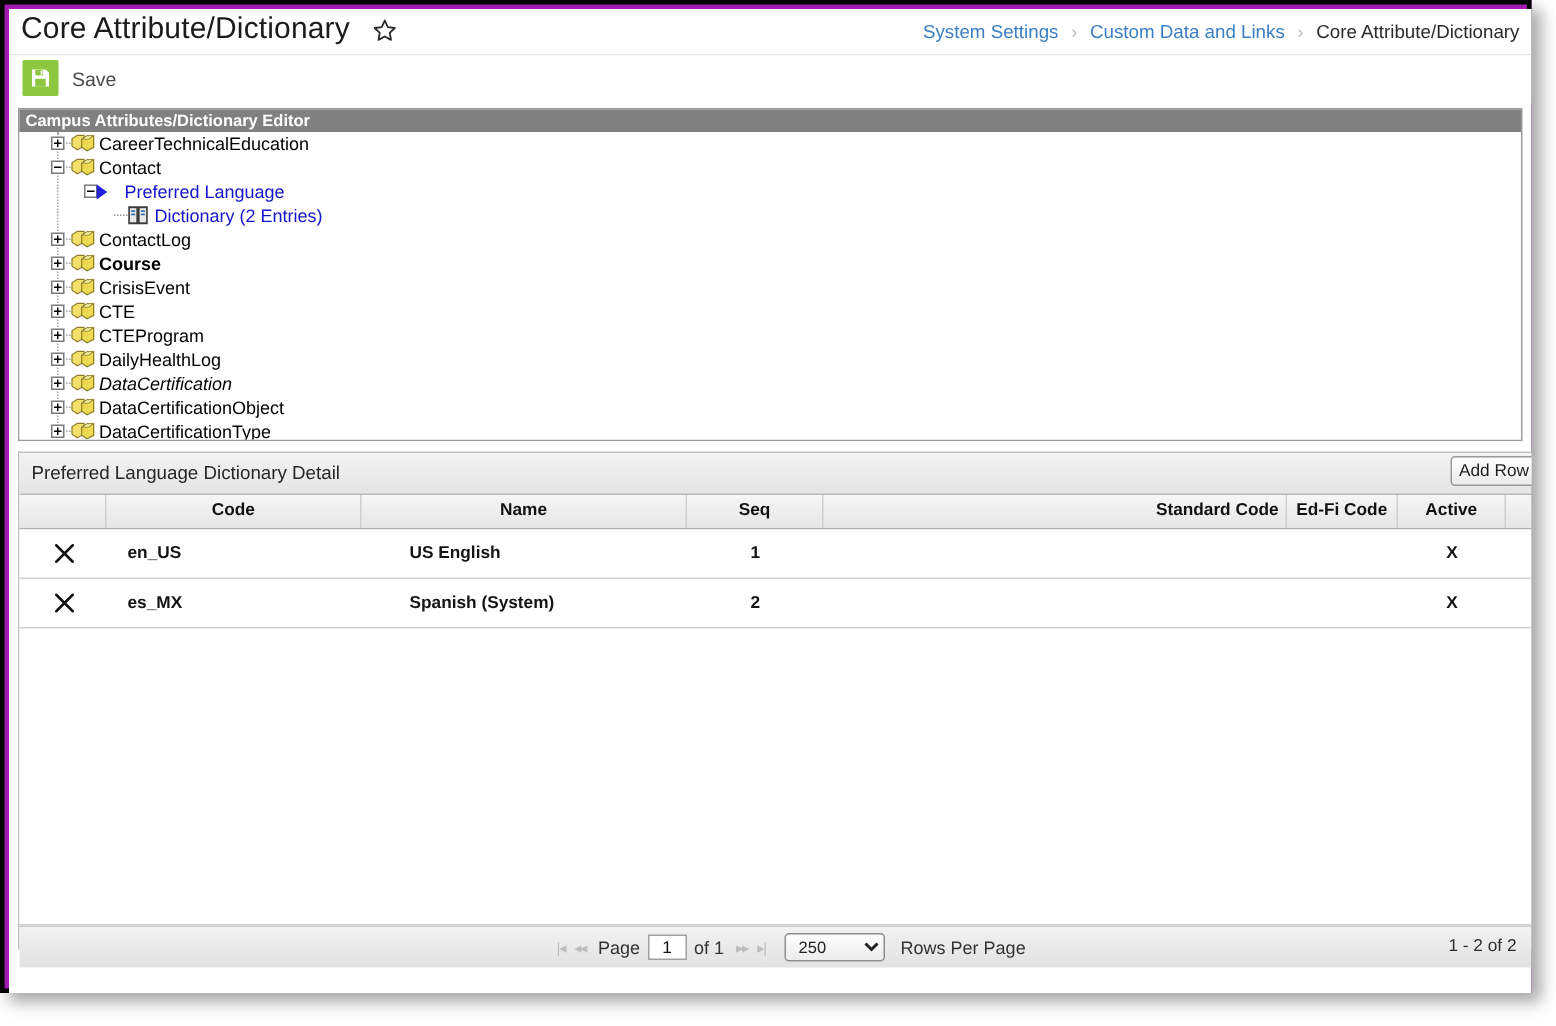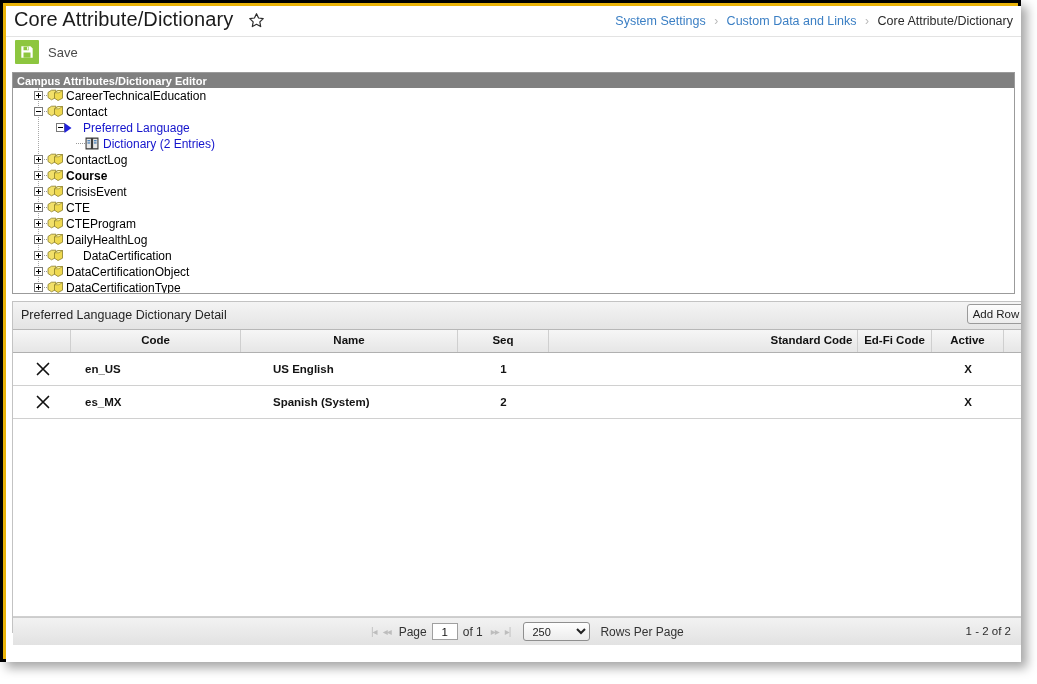--- a/index.html
+++ b/index.html
@@ -15,21 +15,21 @@
     overflow: hidden;
     background: #ffffff;
   }
   
   #frame {
     position: absolute;
     left: 0; top: 0;
     width: 1021px;
     height: 662px;
     border: 3px solid #000000;
-    background: #eab308;
+    background: #a21caf;
     box-sizing: border-box;
     box-shadow: 6px 6px 10px rgba(0,0,0,0.35);
   }
   #page {
     position: absolute;
     left: 3px; top: 3px;
     width: 1015px;
     height: 656px;
     background: #ffffff;
     overflow: hidden;
@@ -475,21 +475,21 @@
               <span class="node-label" style="left: 53px;">DailyHealthLog</span>
             </div>
             <div class="tree-row">
               <span class="toggle plus" style="left: 21px;"></span>
               <span class="dots" style="left: 31px; width: 3px;"></span>
               <span class="folder-icon" style="left: 34px;"><svg width="17" height="13" viewBox="0 0 17 13">
                   <path d="M1 3.5 L4.5 1.2 L9 1.2 L9 8.5 L4.5 10.8 L1 8.5 Z" fill="#f2e06a" stroke="#8a7d28" stroke-width="0.8"></path>
                   <path d="M7.5 3.8 L11 1.5 L15.5 1.5 L15.5 9.2 L11 11.5 L7.5 9.2 Z" fill="#efd94f" stroke="#8a7d28" stroke-width="0.8"></path>
                   <path d="M7.5 3.8 L11 1.5 L15.5 1.5 L11.9 3.8 Z" fill="#fbf3a8" stroke="#8a7d28" stroke-width="0.6"></path>
                 </svg></span>
-              <span class="node-label" style="left: 70px;">DataCertification</span>
+              <span class="node-label" style="left: 53px; font-style: italic;">DataCertification</span>
             </div>
             <div class="tree-row">
               <span class="toggle plus" style="left: 21px;"></span>
               <span class="dots" style="left: 31px; width: 3px;"></span>
               <span class="folder-icon" style="left: 34px;"><svg width="17" height="13" viewBox="0 0 17 13">
                   <path d="M1 3.5 L4.5 1.2 L9 1.2 L9 8.5 L4.5 10.8 L1 8.5 Z" fill="#f2e06a" stroke="#8a7d28" stroke-width="0.8"></path>
                   <path d="M7.5 3.8 L11 1.5 L15.5 1.5 L15.5 9.2 L11 11.5 L7.5 9.2 Z" fill="#efd94f" stroke="#8a7d28" stroke-width="0.8"></path>
                   <path d="M7.5 3.8 L11 1.5 L15.5 1.5 L11.9 3.8 Z" fill="#fbf3a8" stroke="#8a7d28" stroke-width="0.6"></path>
                 </svg></span>
               <span class="node-label" style="left: 53px;">DataCertificationObject</span>

